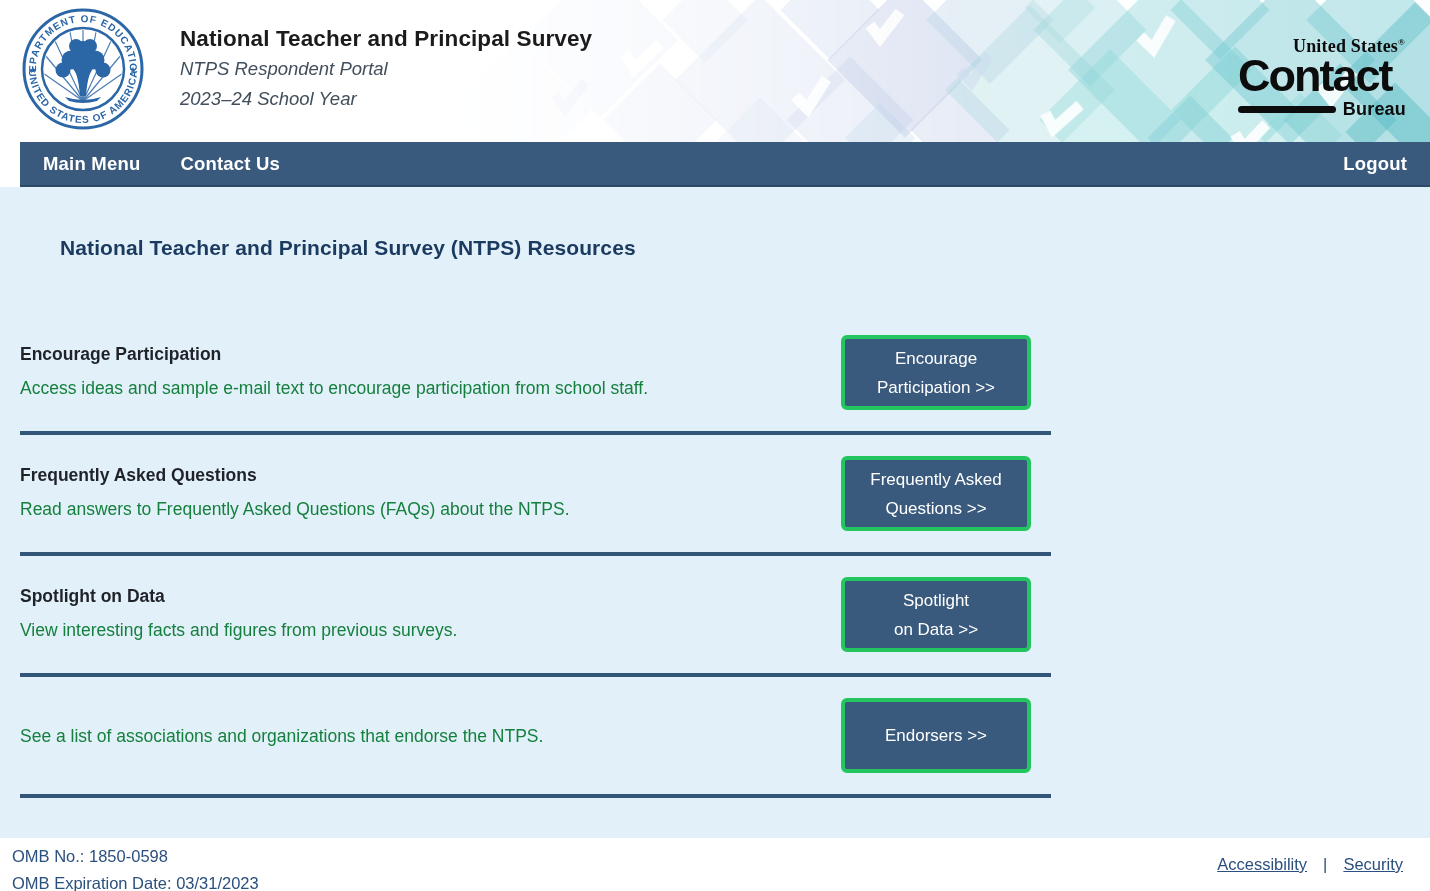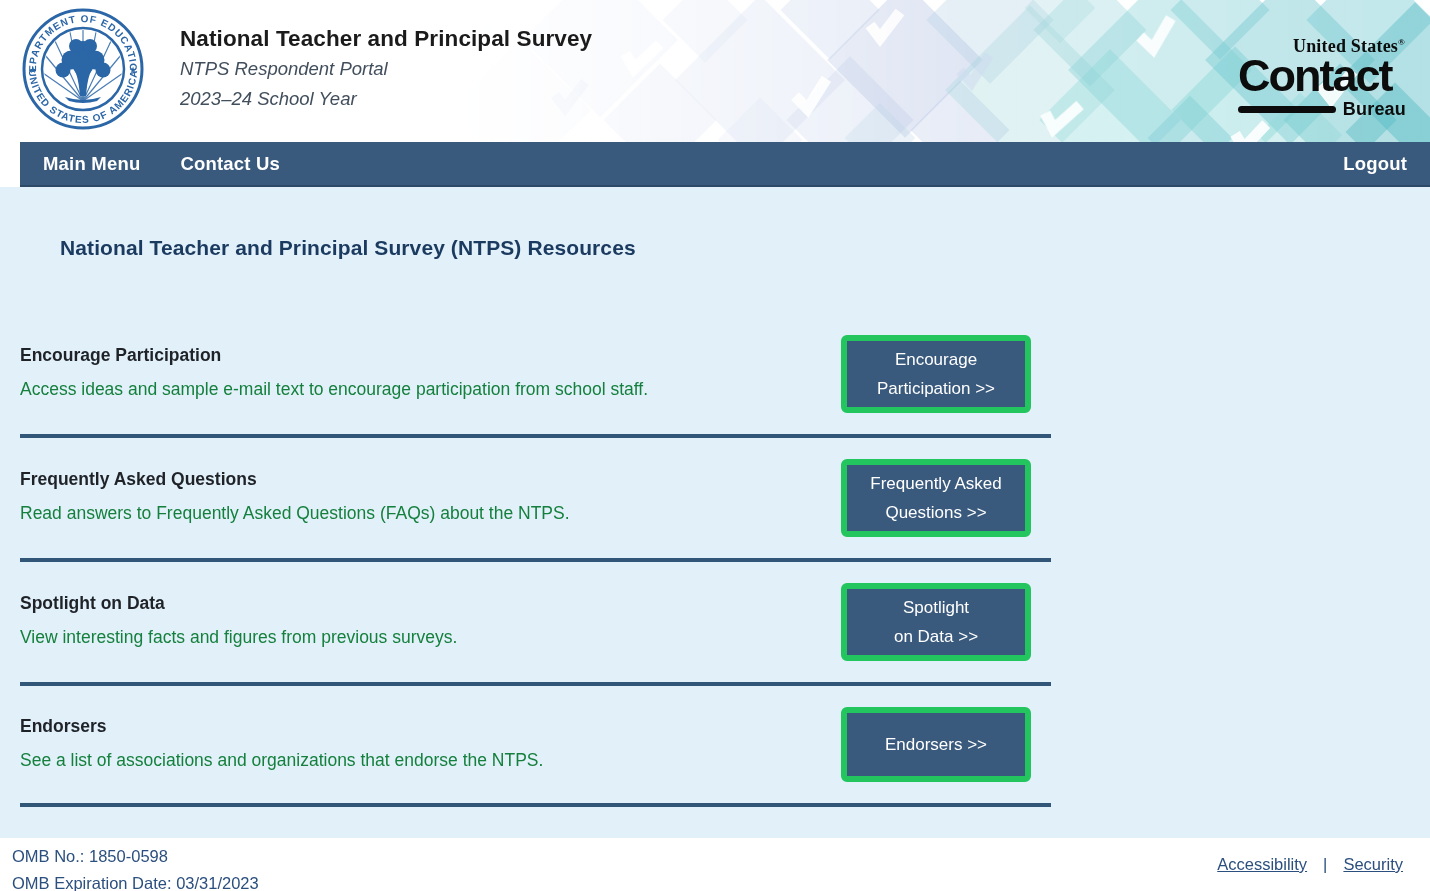--- a/index.html
+++ b/index.html
@@ -73,21 +73,21 @@
   .sec-row { display: flex; align-items: center; min-height: 75px; }
   .sec-text { width: 700px; }
   .sec-heading {
     font-size: 17.5px; font-weight: bold; color: #1f2328;
     line-height: 22px; margin-bottom: 8px;
   }
   .sec-desc { font-size: 17.5px; color: #15803d; line-height: 30px; }
   .sec-btn-wrap { flex: 1 1 auto; display: flex; justify-content: flex-end; padding-right: 20px; }
   .sec-btn {
     width: 190px; min-height: 75px;
-    background: #3a5a7d; border: 6px solid #22c55e; border-radius: 6px;
+    background: #3a5a7d; border: 4px solid #22c55e; border-radius: 6px;
     color: #ffffff; font-family: "Liberation Sans", sans-serif;
     font-size: 17px; line-height: 29px;
     display: flex; flex-direction: column; align-items: center; justify-content: center;
     cursor: pointer; padding: 4px 8px;
   }
   .btn-line:empty { display: none; }
 
   
   .footer {
     flex: 0 0 auto;
@@ -277,21 +277,20 @@
               <span class="btn-line">Spotlight</span>
               <span class="btn-line">on Data &gt;&gt;</span>
             </button>
           </div>
         </div>
       </section>
 
       <section class="section">
         <div class="sec-row">
           <div class="sec-text">
-            <h3 class="sec-heading">Endorsers</h3>
             <p class="sec-desc">See a list of associations and organizations that endorse the NTPS.</p>
           </div>
           <div class="sec-btn-wrap">
             <button class="sec-btn">
               <span class="btn-line">Endorsers &gt;&gt;</span>
 
             </button>
           </div>
         </div>
       </section>

